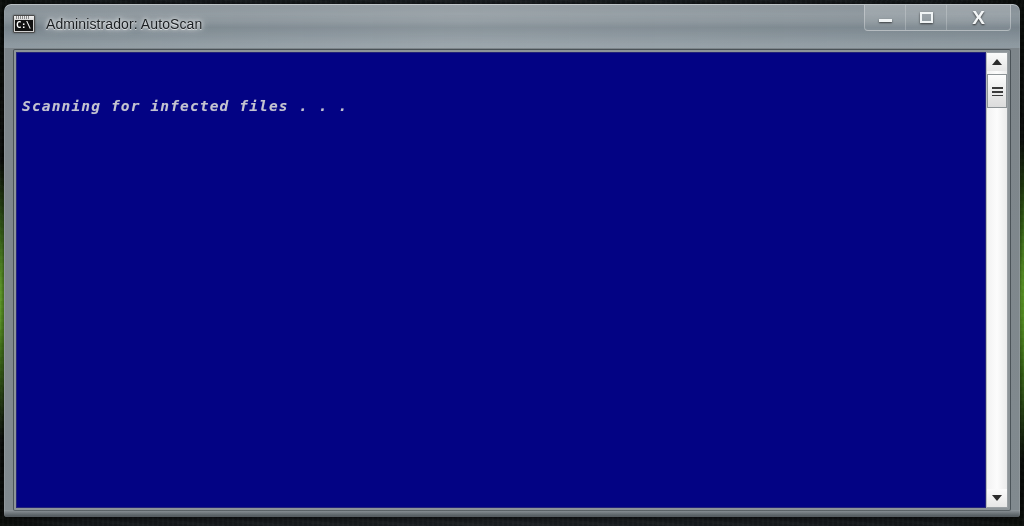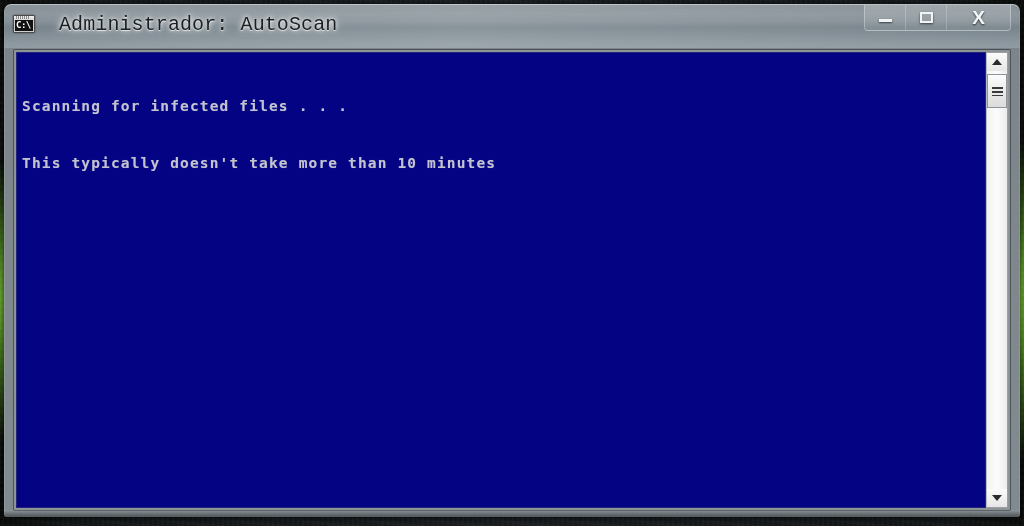--- a/index.html
+++ b/index.html
@@ -97,27 +97,26 @@
     z-index: 2;
   }
   #app-icon .icon-dots {
     position: absolute;
     left: 2px; top: 0px;
     width: 14px; height: 3px;
     background: repeating-linear-gradient(90deg, #888 0 1px, transparent 1px 2px);
   }
 
   #title-text {
-    margin-left: 24px;
-    font-size: 20px;
+    margin-left: 11px;
+    font-size: 14px;
     color: #1b1f22;
     text-shadow: 0 0 4px rgba(255,255,255,0.95), 0 0 8px rgba(255,255,255,0.8), 0 1px 0 rgba(255,255,255,0.6);
     white-space: pre;
     letter-spacing: .1px;
-    font-family: Liberation Mono, monospace;
   }
 
   
   #win-controls {
     position: absolute;
     right: 9px; top: 1px;
     display: flex;
     height: 26px;
     border: 1px solid rgba(255,255,255,0.30);
     border-top: none;
@@ -181,21 +180,21 @@
   #console-lines {
     font-family: "DejaVu Sans Mono", monospace;
     font-size: 14.5px;
     line-height: 19px;
     color: #c3c3d0;
     white-space: pre;
     letter-spacing: 1.15px;
     font-weight: bold;
     text-shadow: 0 0 1px rgba(200,200,220,.35);
   }
-  .console-line { height: 19px; }
+  .console-line { height: 19px; font-style: italic; }
 
   
   #scrollbar {
     flex: 0 0 22px;
     background: linear-gradient(90deg, #ededed, #f7f7f7 40%, #e4e4e4);
     border: 1px solid #9aa0a4;
     border-left: 1px solid #b7bcbf;
     position: relative;
     display: flex;
     flex-direction: column;
@@ -281,21 +280,20 @@
     <div class="win-btn">
       <div class="close-x">X</div>
     </div>
   </div>
 
   <div id="client">
 
     <div id="console">
       <div id="console-lines">
         <div class="console-line">Scanning for infected files . . .</div>
-        <div class="console-line">This typically doesn't take more than 10 minutes</div>
       </div>
     </div>
 
     <div id="scrollbar">
       <div class="sb-arrow">
         <div class="tri-up"></div>
       </div>
       <div id="sb-track">
         <div id="sb-thumb">
           <div class="grip"></div>

